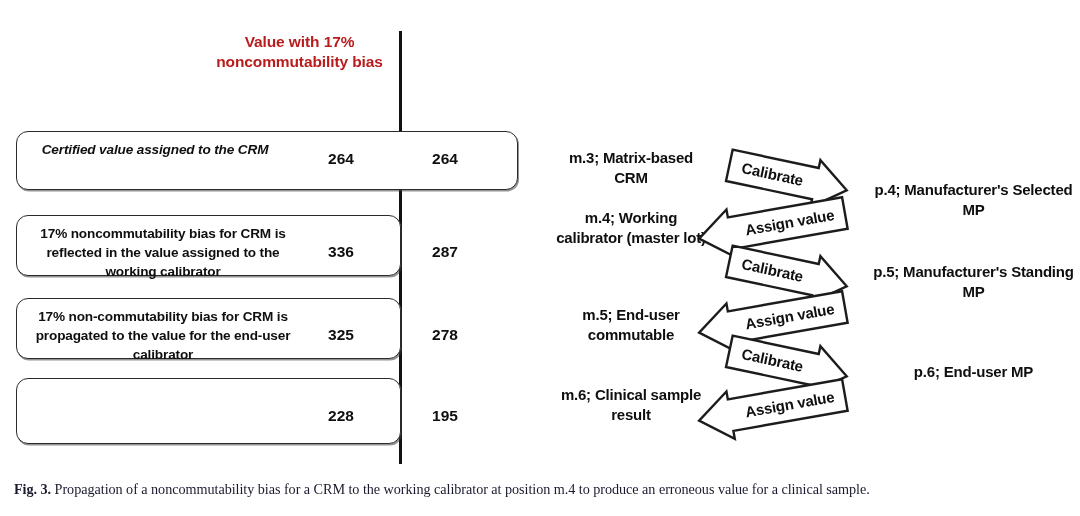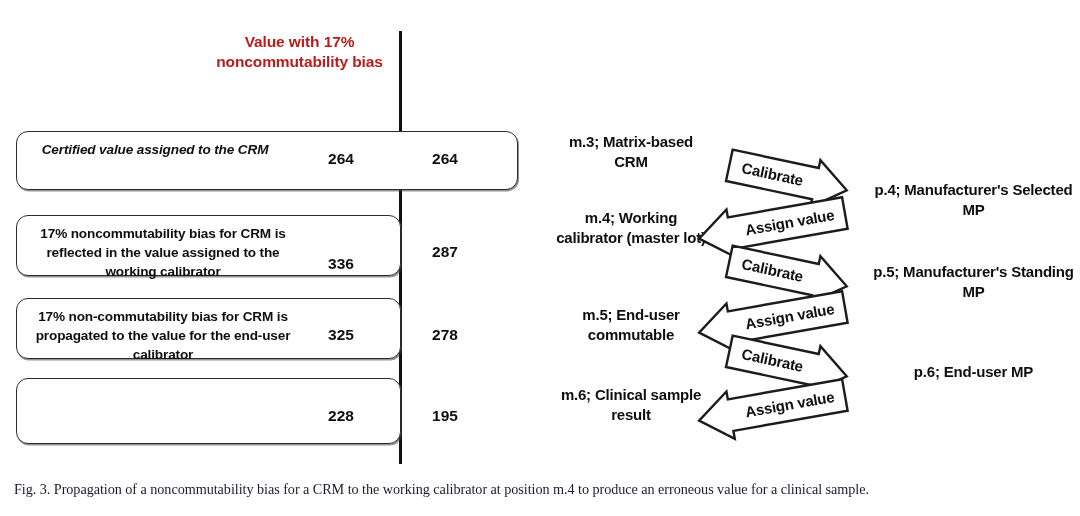--- a/index.html
+++ b/index.html
@@ -50,61 +50,61 @@
   #box-3{left:16px;top:378px;width:385px;height:66px;}
 
   
   .node-label{
     position:absolute;text-align:center;font-weight:bold;
     font-size:15px;line-height:20px;letter-spacing:-0.2px;color:#0f0f0f;
   }
   .m-label{width:150px;left:556px;}
   .p-label{width:215px;left:866px;}
 
-  #m3{top:132px;}
+  #m3{top:148px;}
   #m4{top:208px;}
   #m5{top:305px;}
   #m6{top:385px;}
   #p4{top:180px;}
   #p5{top:262px;}
   #p6{top:362px;}
 
   .arrow-svg{position:absolute;overflow:visible;}
   .arrow-shape{fill:#ffffff;stroke:#1c1c1c;stroke-width:2.4;stroke-linejoin:miter;}
   .arrow-label{
     font-family:"Liberation Sans", sans-serif;font-weight:bold;
     font-size:15px;fill:#0f0f0f;letter-spacing:-0.2px;
   }
 
   
   #caption{
     position:absolute;left:14px;top:481px;width:1055px;
     font-family:"Liberation Serif", serif;font-size:14.2px;color:#1a1a2e;
     letter-spacing:-0.05px;
   }
-  #caption b{font-weight:normal;}
+  #caption b{font-weight:bold;}
 </style>
 </head>
 <body>
 
 <div class="fig">
 
   <div class="col-head" id="head-bias">Value with 17% noncommutability bias</div>
 
 
   <div id="divider"></div>
 
   <div class="stmt-box" id="box-0"></div>
   <div class="stmt-text" style="left:21px;top:140px;width:268px;font-style:italic;">Certified value assigned to the CRM</div>
   <div class="stmt-val" style="left:310px;top:150px;width:62px;">264</div>
   <div class="comm-val" style="top:150px;">264</div>
 
   <div class="stmt-box" id="box-1"></div>
   <div class="stmt-text" style="left:22px;top:224px;width:282px;">17% noncommutability bias for CRM is reflected in the value assigned to the working calibrator</div>
-  <div class="stmt-val" style="left:310px;top:243px;width:62px;margin-top:12px;">336</div>
+  <div class="stmt-val" style="left:310px;top:243px;width:62px;">336</div>
   <div class="comm-val" style="top:243px;">287</div>
 
   <div class="stmt-box" id="box-2"></div>
   <div class="stmt-text" style="left:22px;top:307px;width:282px;">17% non-commutability bias for CRM is propagated to the value for the end-user calibrator</div>
   <div class="stmt-val" style="left:310px;top:326px;width:62px;">325</div>
   <div class="comm-val" style="top:326px;">278</div>
 
   <div class="stmt-box" id="box-3"></div>
   <div class="stmt-val" style="left:310px;top:407px;width:62px;">228</div>
   <div class="comm-val" style="top:407px;">195</div>

